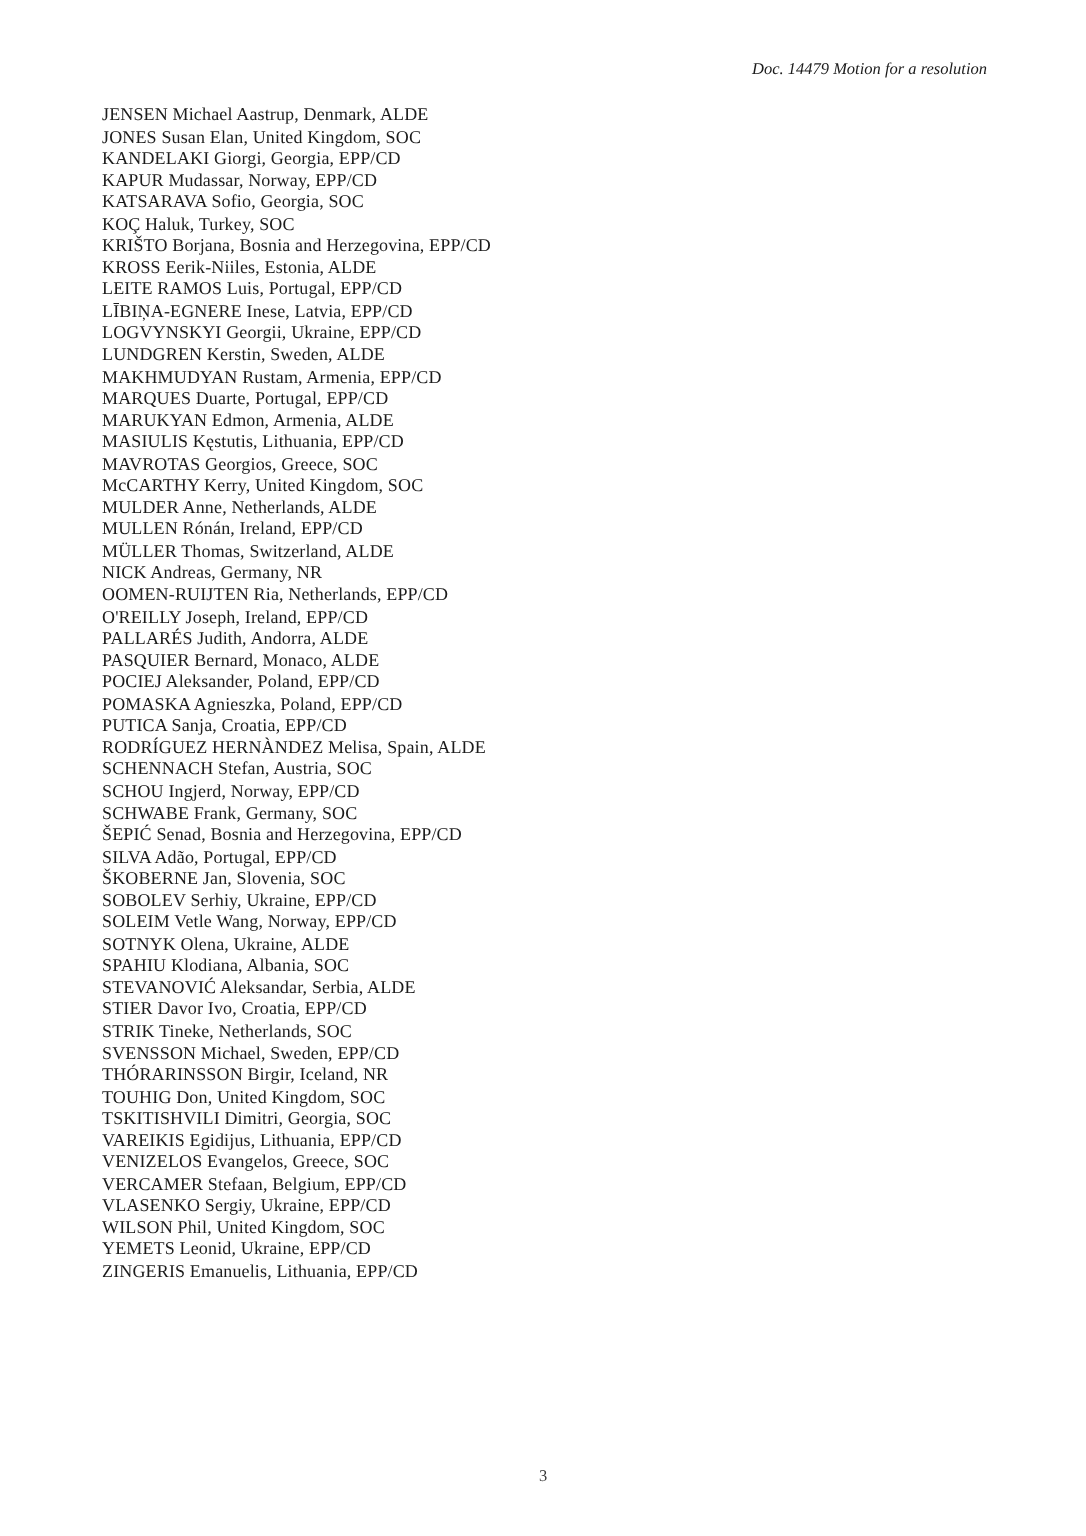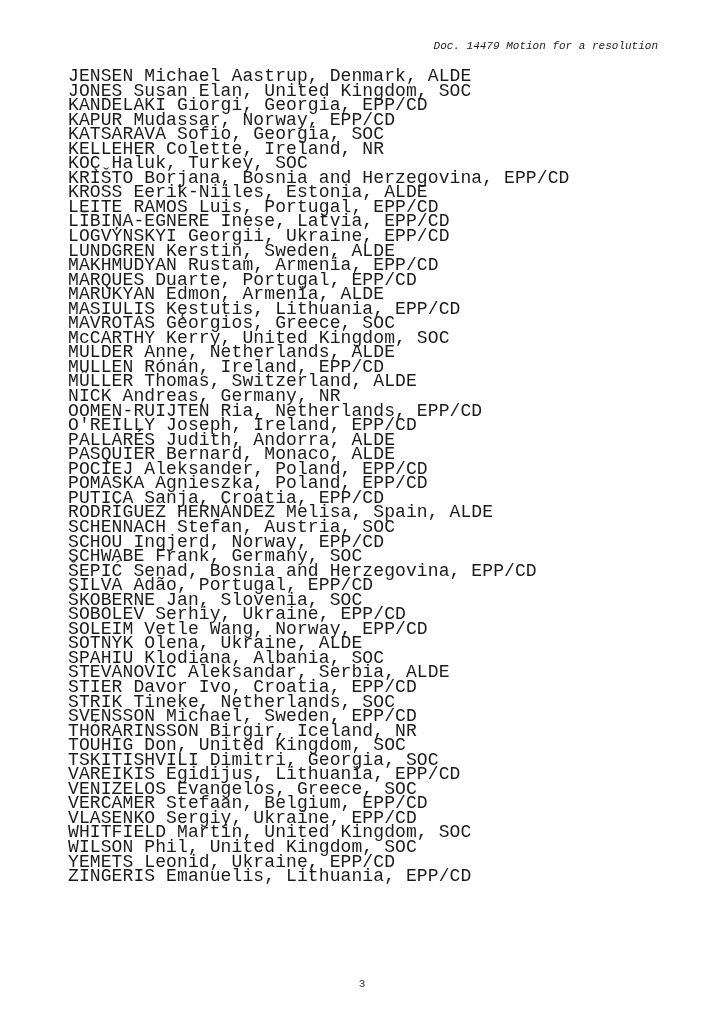--- a/index.html
+++ b/index.html
@@ -5,39 +5,39 @@
   html, body {
     margin: 0;
     padding: 0;
     background: #ffffff;
   }
   .page {
     position: relative;
     width: 724px;
     height: 1024px;
     background: #ffffff;
-    font-family: Liberation Mono, monospace;
+    font-family: Liberation Serif, serif;
     color: #1b1b1b;
     overflow: hidden;
   }
   .doc-header {
     position: absolute;
     top: 40px;
     right: 66px;
     font-size: 11px;
     font-style: italic;
     color: #1b1b1b;
     white-space: nowrap;
   }
   .signatories {
     position: absolute;
     top: 69px;
     left: 68px;
     right: 28px;
-    font-size: 18px;
+    font-size: 12px;
     line-height: 14.55px;
     letter-spacing: 0.1px;
   }
   .signatory-line {
     white-space: nowrap;
   }
   .page-number {
     position: absolute;
     top: 978px;
     left: 0;
@@ -52,21 +52,20 @@
 
 <div class="page">
   <div class="doc-header">Doc. 14479 Motion for a resolution</div>
 
   <div class="signatories">
       <div class="signatory-line">JENSEN Michael Aastrup, Denmark, ALDE</div>
       <div class="signatory-line">JONES Susan Elan, United Kingdom, SOC</div>
       <div class="signatory-line">KANDELAKI Giorgi, Georgia, EPP/CD</div>
       <div class="signatory-line">KAPUR Mudassar, Norway, EPP/CD</div>
       <div class="signatory-line">KATSARAVA Sofio, Georgia, SOC</div>
-      <div class="signatory-line">KELLEHER Colette, Ireland, NR</div>
       <div class="signatory-line">KOÇ Haluk, Turkey, SOC</div>
       <div class="signatory-line">KRIŠTO Borjana, Bosnia and Herzegovina, EPP/CD</div>
       <div class="signatory-line">KROSS Eerik-Niiles, Estonia, ALDE</div>
       <div class="signatory-line">LEITE RAMOS Luis, Portugal, EPP/CD</div>
       <div class="signatory-line">LĪBIŅA-EGNERE Inese, Latvia, EPP/CD</div>
       <div class="signatory-line">LOGVYNSKYI Georgii, Ukraine, EPP/CD</div>
       <div class="signatory-line">LUNDGREN Kerstin, Sweden, ALDE</div>
       <div class="signatory-line">MAKHMUDYAN Rustam, Armenia, EPP/CD</div>
       <div class="signatory-line">MARQUES Duarte, Portugal, EPP/CD</div>
       <div class="signatory-line">MARUKYAN Edmon, Armenia, ALDE</div>
@@ -99,20 +98,19 @@
       <div class="signatory-line">STIER Davor Ivo, Croatia, EPP/CD</div>
       <div class="signatory-line">STRIK Tineke, Netherlands, SOC</div>
       <div class="signatory-line">SVENSSON Michael, Sweden, EPP/CD</div>
       <div class="signatory-line">THÓRARINSSON Birgir, Iceland, NR</div>
       <div class="signatory-line">TOUHIG Don, United Kingdom, SOC</div>
       <div class="signatory-line">TSKITISHVILI Dimitri, Georgia, SOC</div>
       <div class="signatory-line">VAREIKIS Egidijus, Lithuania, EPP/CD</div>
       <div class="signatory-line">VENIZELOS Evangelos, Greece, SOC</div>
       <div class="signatory-line">VERCAMER Stefaan, Belgium, EPP/CD</div>
       <div class="signatory-line">VLASENKO Sergiy, Ukraine, EPP/CD</div>
-      <div class="signatory-line">WHITFIELD Martin, United Kingdom, SOC</div>
       <div class="signatory-line">WILSON Phil, United Kingdom, SOC</div>
       <div class="signatory-line">YEMETS Leonid, Ukraine, EPP/CD</div>
       <div class="signatory-line">ZINGERIS Emanuelis, Lithuania, EPP/CD</div>
     </div>
 
   <div class="page-number">3</div>
 </div>
 
 </body></html>

